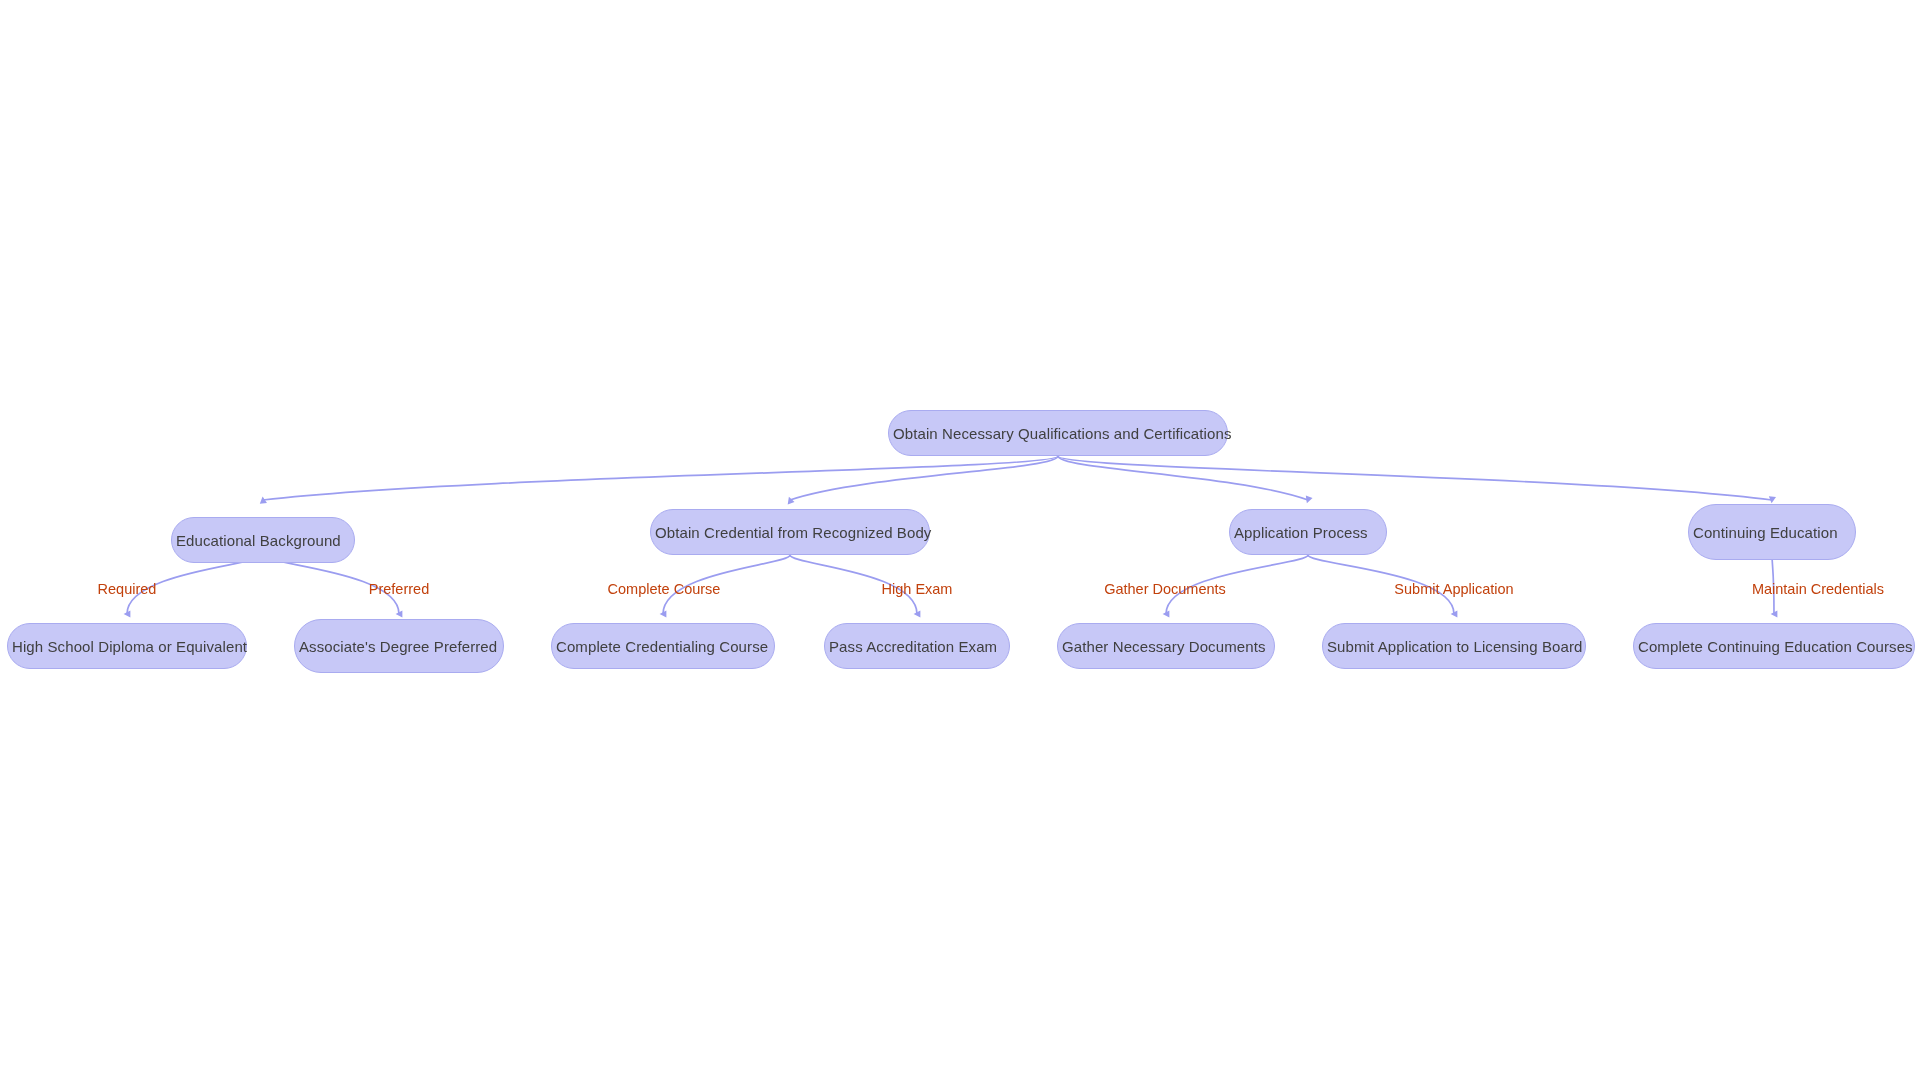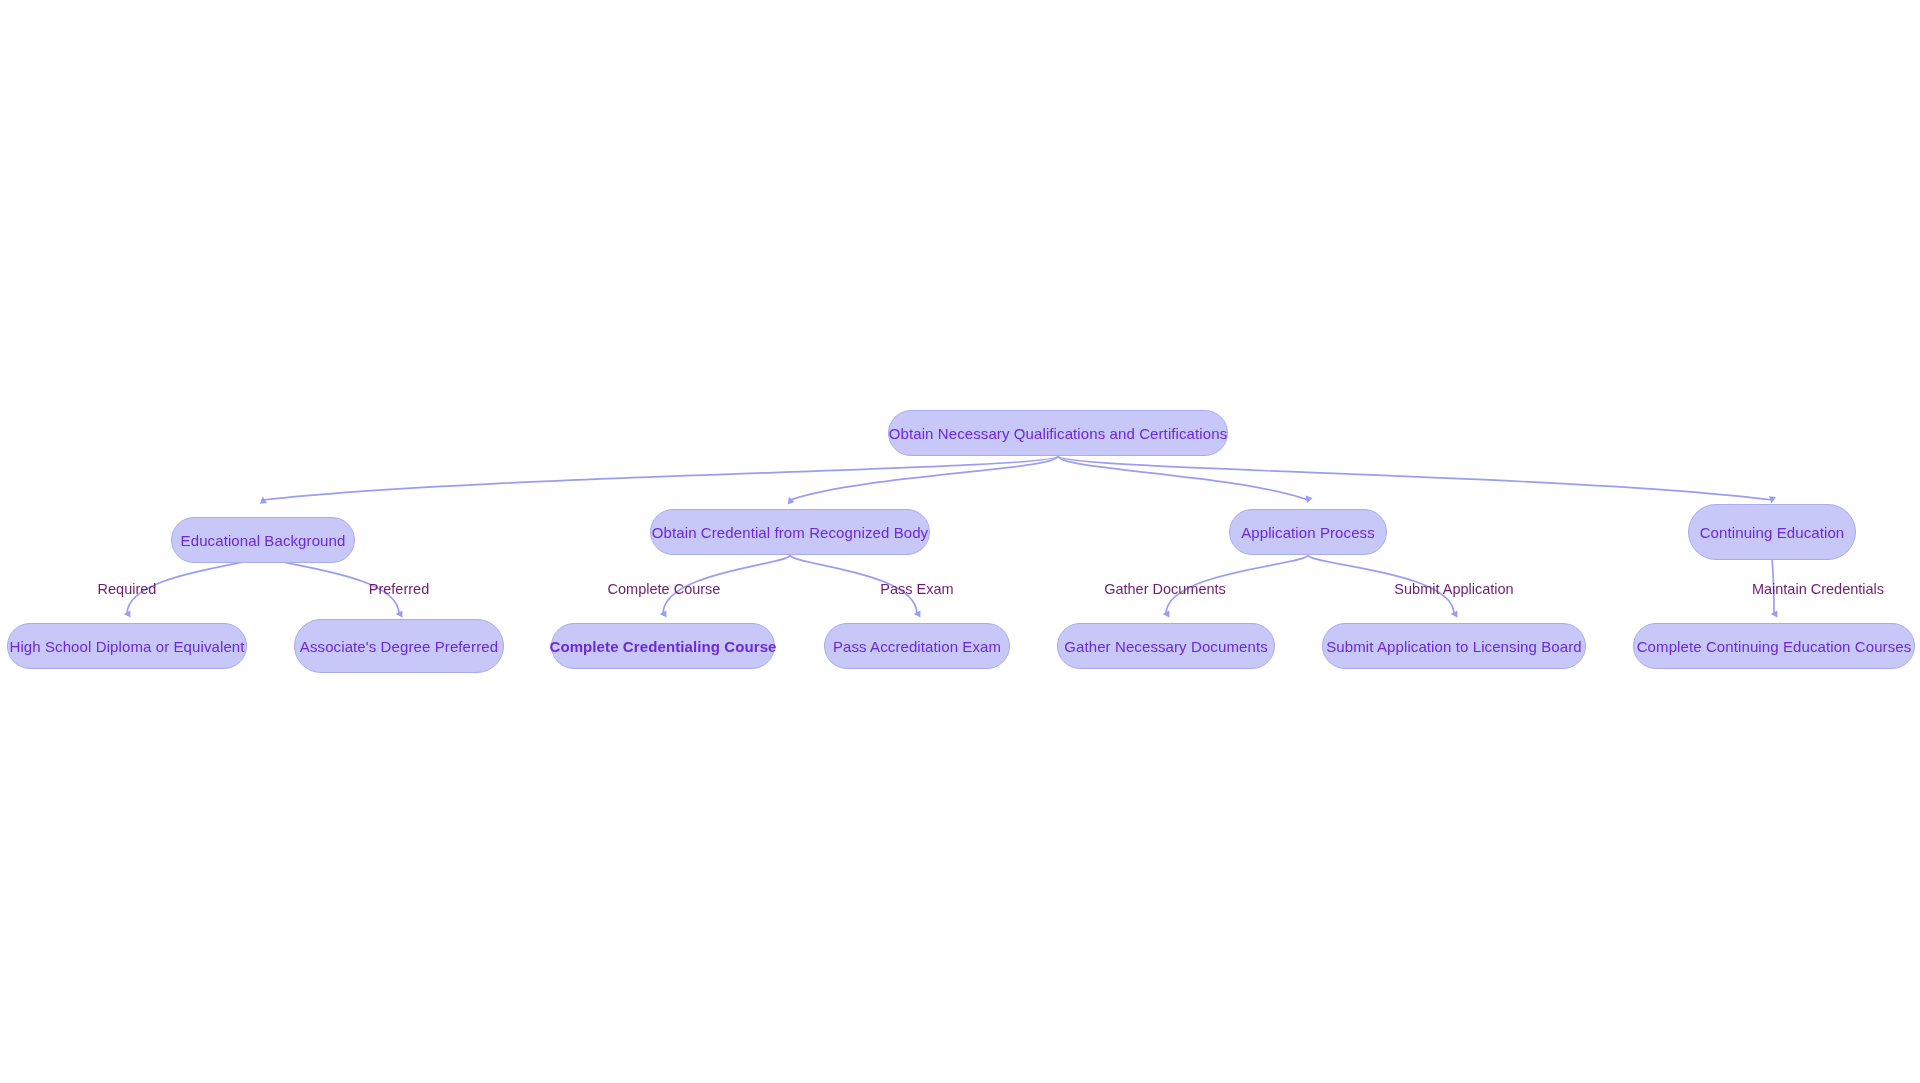--- a/index.html
+++ b/index.html
@@ -27,38 +27,38 @@
     width: 1920px;
     height: 1083px;
     pointer-events: none;
   }
   .node {
     position: absolute;
     box-sizing: border-box;
     background: #c7c8f7;
     border: 1px solid #a9abf0;
     border-radius: 999px;
-    color: #6d28d9;
+    color: #404040;
     display: flex;
     align-items: center;
-    justify-content: center;
+    justify-content: flex-start;
     white-space: nowrap;
     font-size: 15px;
     letter-spacing: 0.1px;
     line-height: 1;
     transform: translate(-50%, -50%);
   }
   .node-label {
     display: block;
     padding: 0 4px;
   }
   .edge-label {
     position: absolute;
     transform: translate(-50%, -50%);
-    color: #701a75;
+    color: #c2410c;
     font-size: 14.5px;
     line-height: 1;
     white-space: nowrap;
     background: transparent;
   }
 </style>
 </head>
 <body>
 
 <div id="diagram-canvas">
@@ -99,39 +99,39 @@
       </div>
       <div class="node" style="left: 1772px; top: 532px; width: 168px; height: 56px;">
         <span class="node-label">Continuing Education</span>
       </div>
       <div class="node" style="left: 127px; top: 646px; width: 240px; height: 46px;">
         <span class="node-label">High School Diploma or Equivalent</span>
       </div>
       <div class="node" style="left: 399px; top: 646px; width: 210px; height: 54px;">
         <span class="node-label">Associate's Degree Preferred</span>
       </div>
-      <div class="node" style="left: 663px; top: 646px; width: 224px; height: 46px; font-weight: bold;">
+      <div class="node" style="left: 663px; top: 646px; width: 224px; height: 46px;">
         <span class="node-label">Complete Credentialing Course</span>
       </div>
       <div class="node" style="left: 917px; top: 646px; width: 186px; height: 46px;">
         <span class="node-label">Pass Accreditation Exam</span>
       </div>
       <div class="node" style="left: 1166px; top: 646px; width: 218px; height: 46px;">
         <span class="node-label">Gather Necessary Documents</span>
       </div>
       <div class="node" style="left: 1454px; top: 646px; width: 264px; height: 46px;">
         <span class="node-label">Submit Application to Licensing Board</span>
       </div>
       <div class="node" style="left: 1774px; top: 646px; width: 282px; height: 46px;">
         <span class="node-label">Complete Continuing Education Courses</span>
       </div>
     </div>
   <div id="edge-label-layer">
       <div class="edge-label" style="left: 127px; top: 589px;">Required</div>
       <div class="edge-label" style="left: 399px; top: 589px;">Preferred</div>
       <div class="edge-label" style="left: 664px; top: 589px;">Complete Course</div>
-      <div class="edge-label" style="left: 917px; top: 589px;">Pass Exam</div>
+      <div class="edge-label" style="left: 917px; top: 589px;">High Exam</div>
       <div class="edge-label" style="left: 1165px; top: 589px;">Gather Documents</div>
       <div class="edge-label" style="left: 1454px; top: 589px;">Submit Application</div>
       <div class="edge-label" style="left: 1818px; top: 589px;">Maintain Credentials</div>
     </div>
 
 </div>
 
 </body></html>

